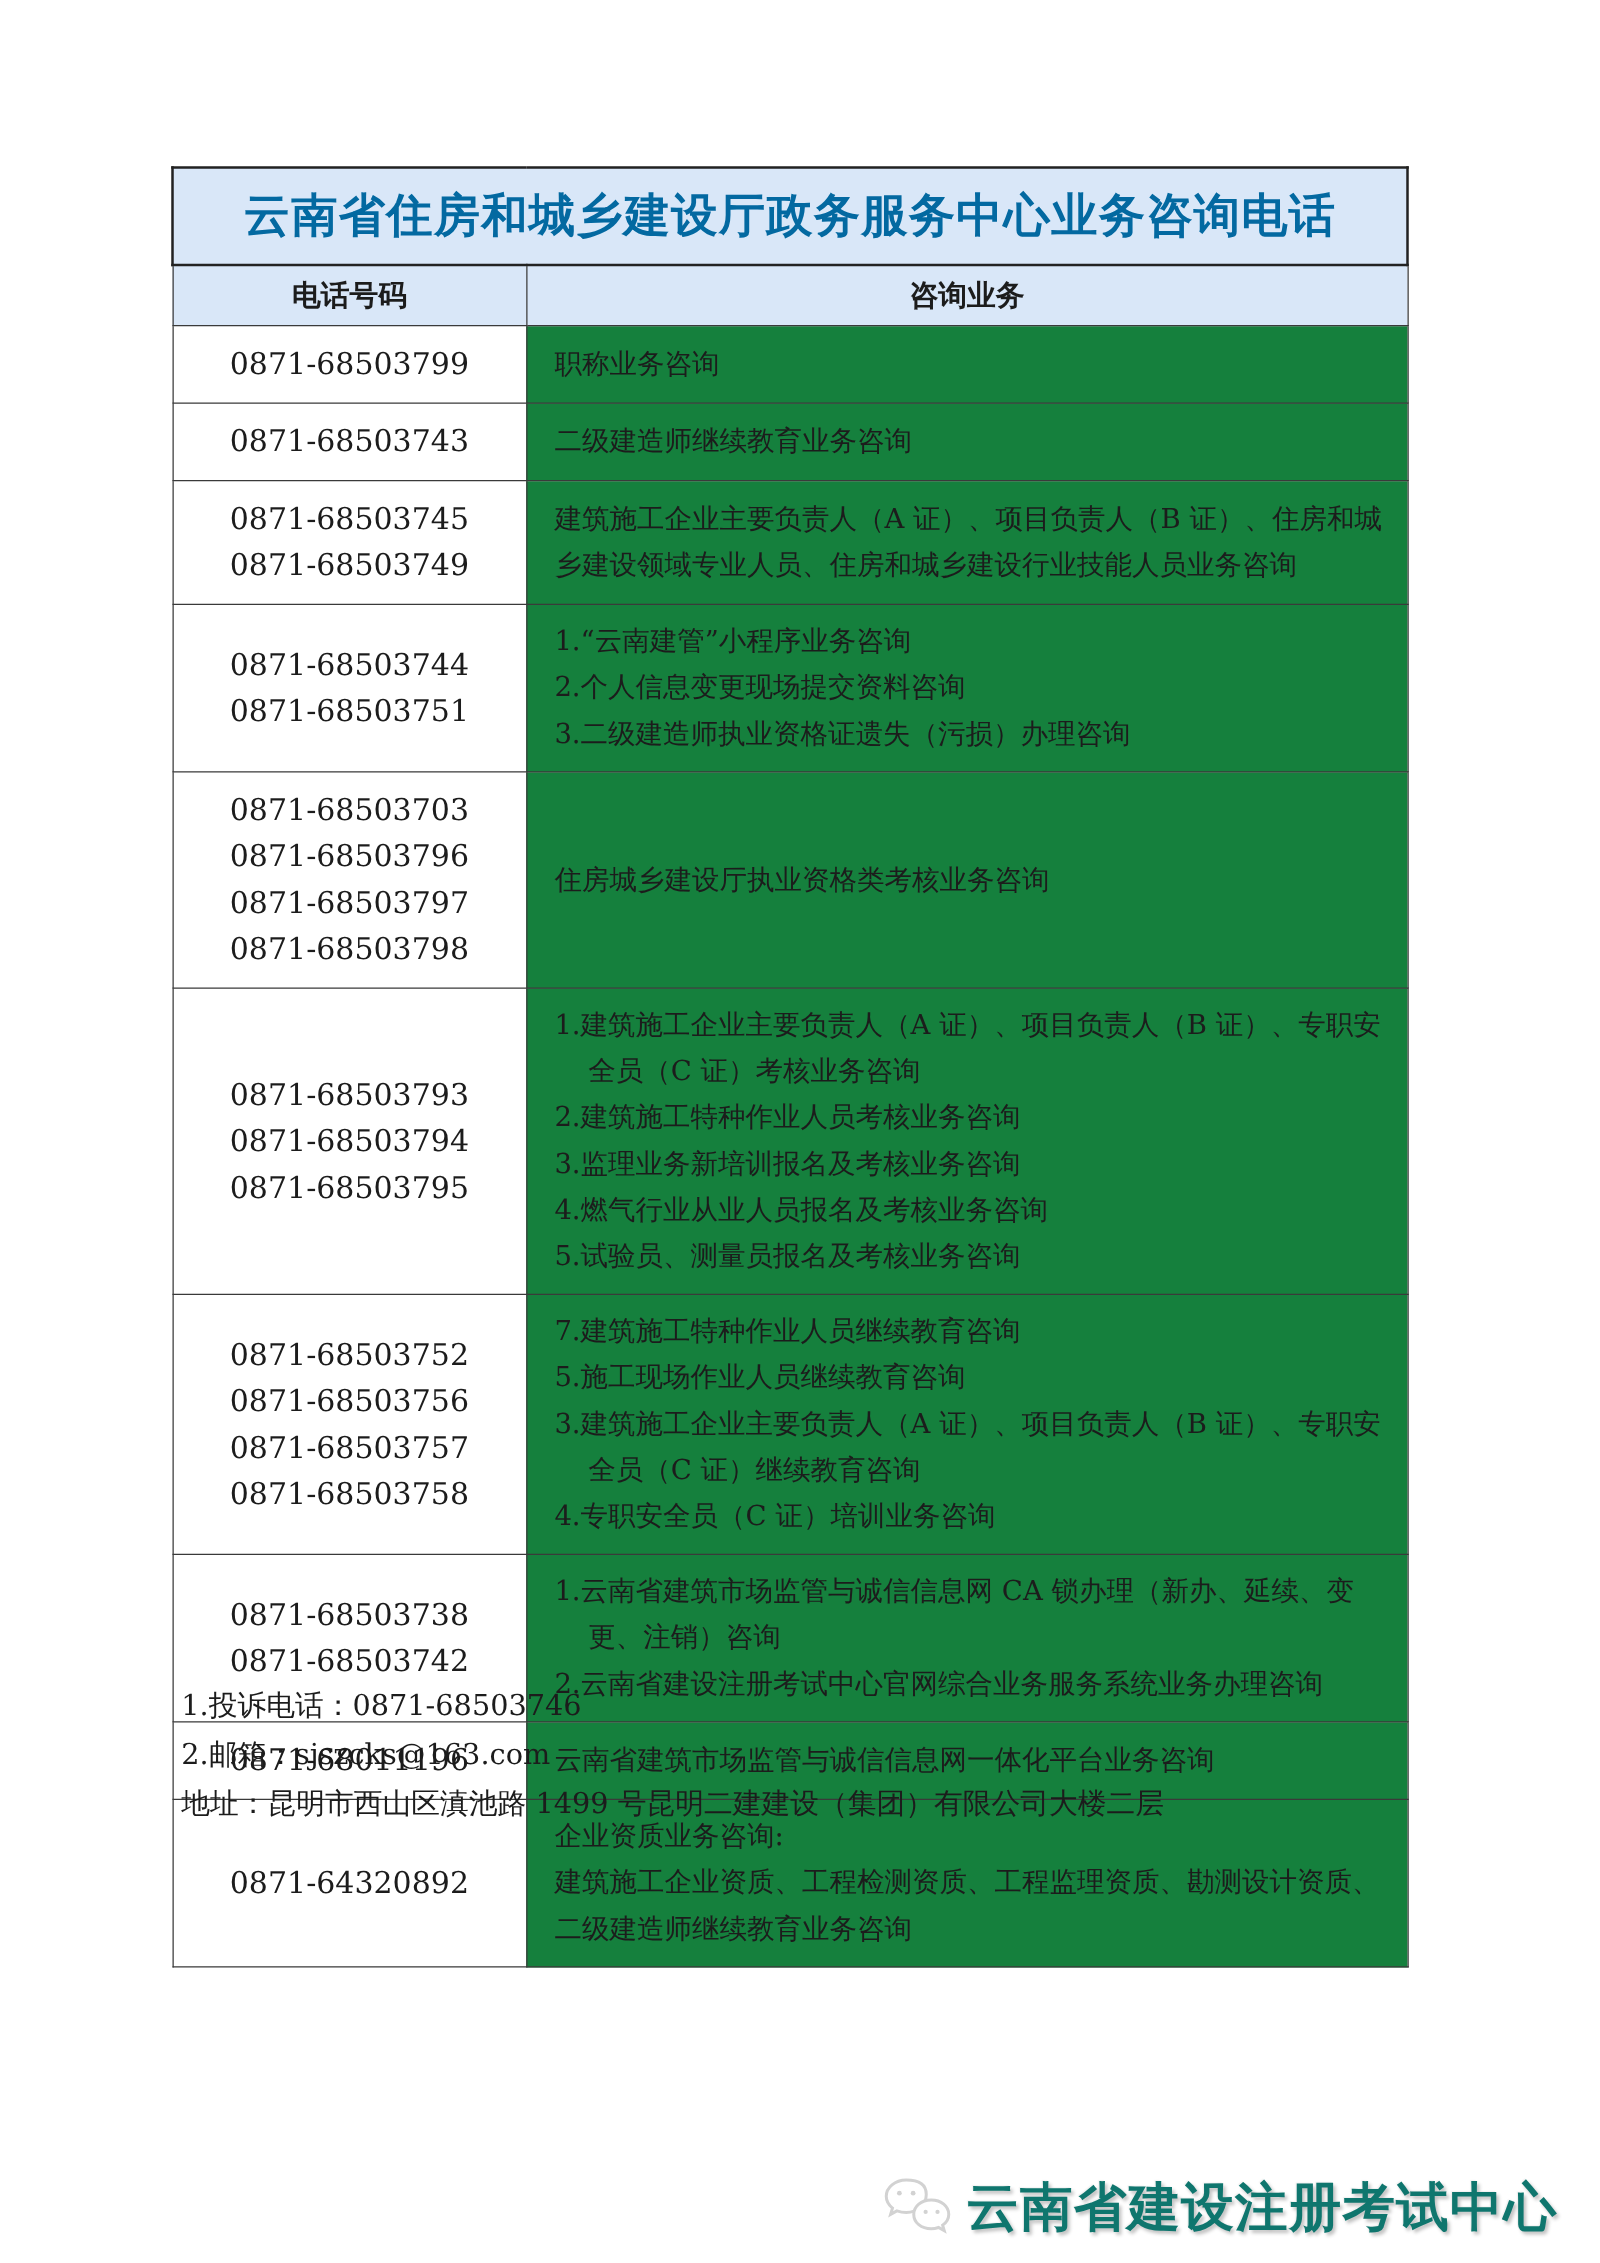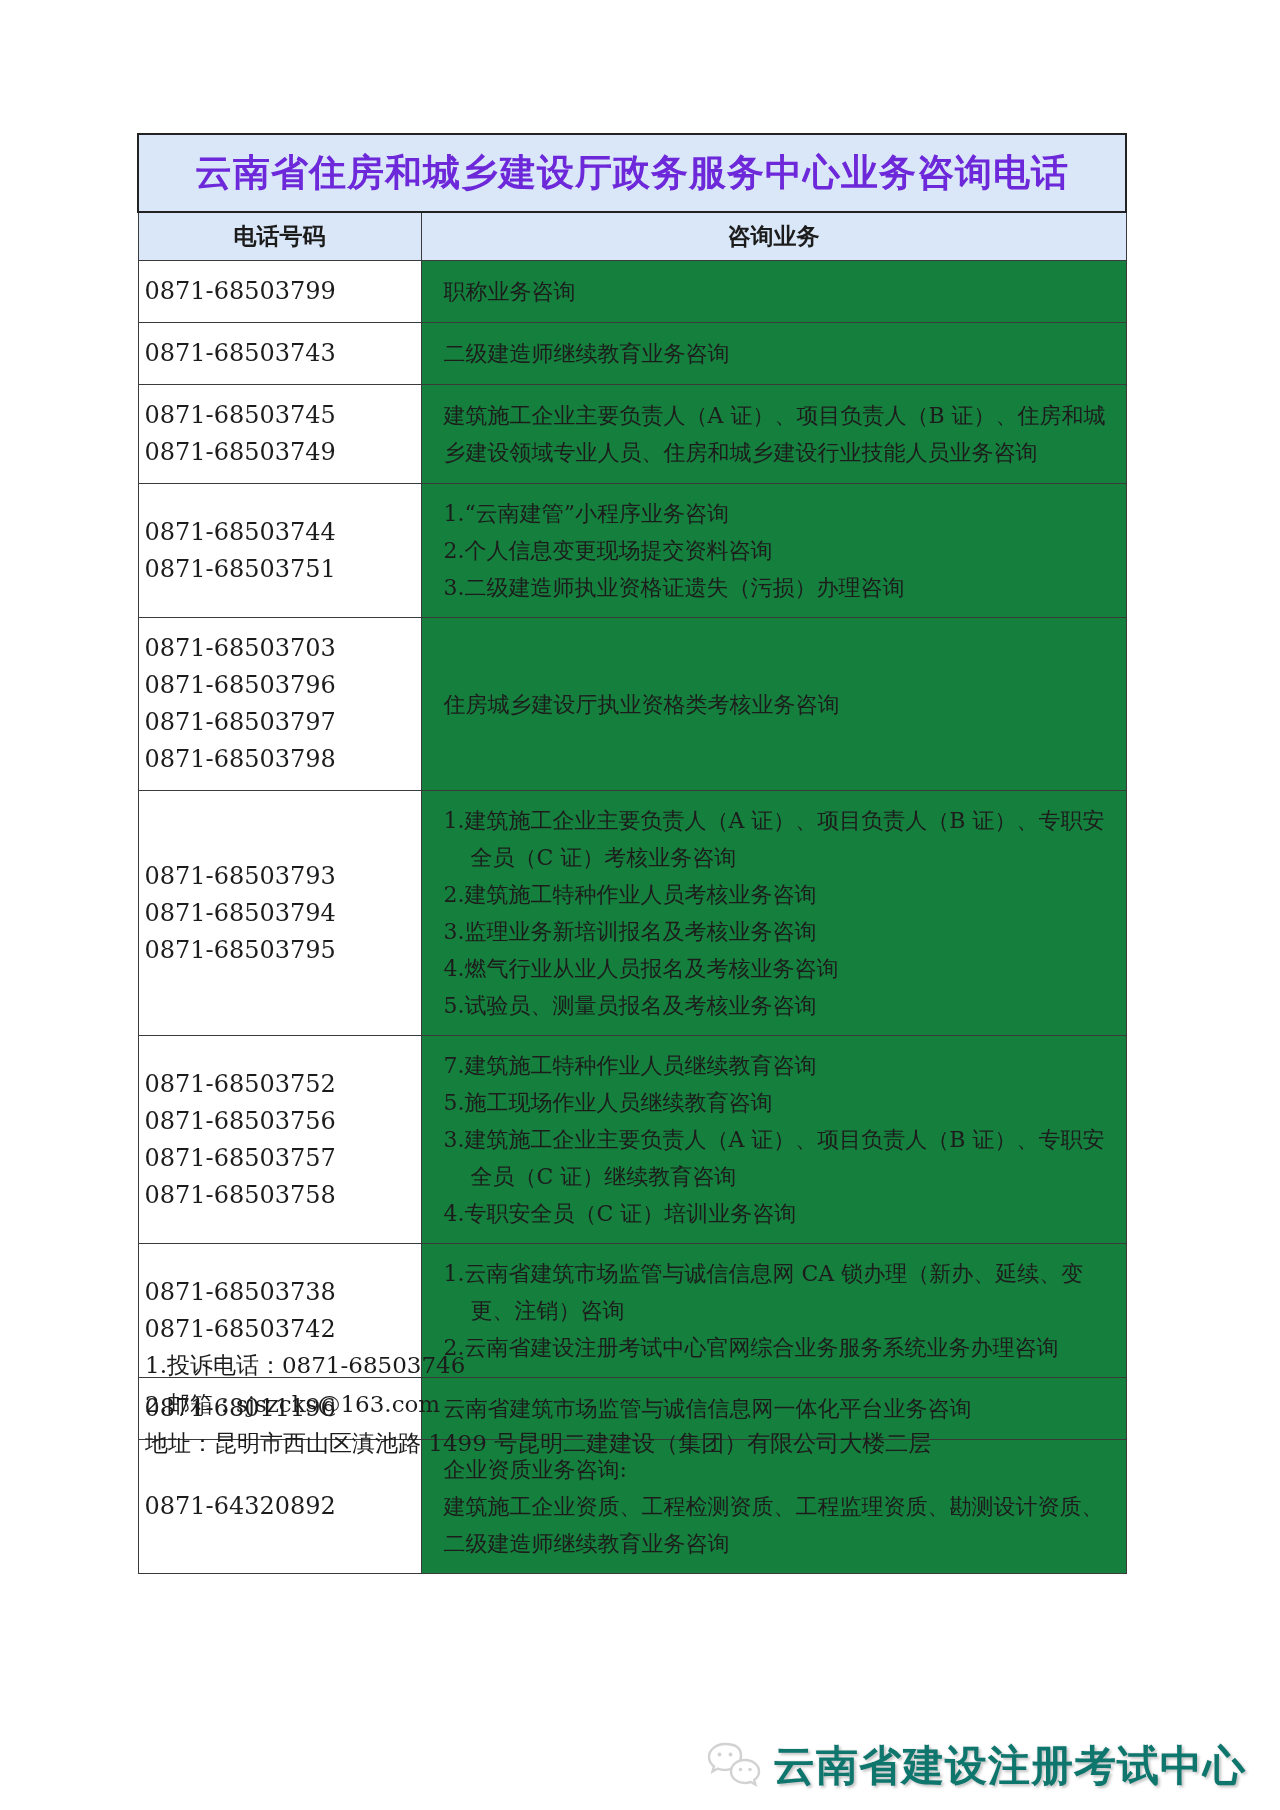--- a/index.html
+++ b/index.html
@@ -32,31 +32,32 @@
   table.main-table th, table.main-table td {
     border: 1.6px solid #3a3a3a;
   }
   tr.title-row th {
     background: var(--header-bg, #d9e7f8);
     font-size: 37px;
     font-weight: bold;
     letter-spacing: 1px;
     padding: 13px 0;
     text-align: center;
-    color: #6d28d9;
+    color: #0369a1;
     border: 2px solid #222222;
   }
   tr.header-row th {
     background: var(--header-bg, #d9e7f8);
     font-size: 23px;
     font-weight: bold;
     padding: 8px 12px;
     text-align: center;
   }
   td.phone-cell {
+    text-align: center;
     vertical-align: middle;
     padding: 12px 6px;
     background: #ffffff;
   }
   .phone {
     font-size: 24px;
     line-height: 37px;
     white-space: nowrap;
   }
   td.service-cell {

